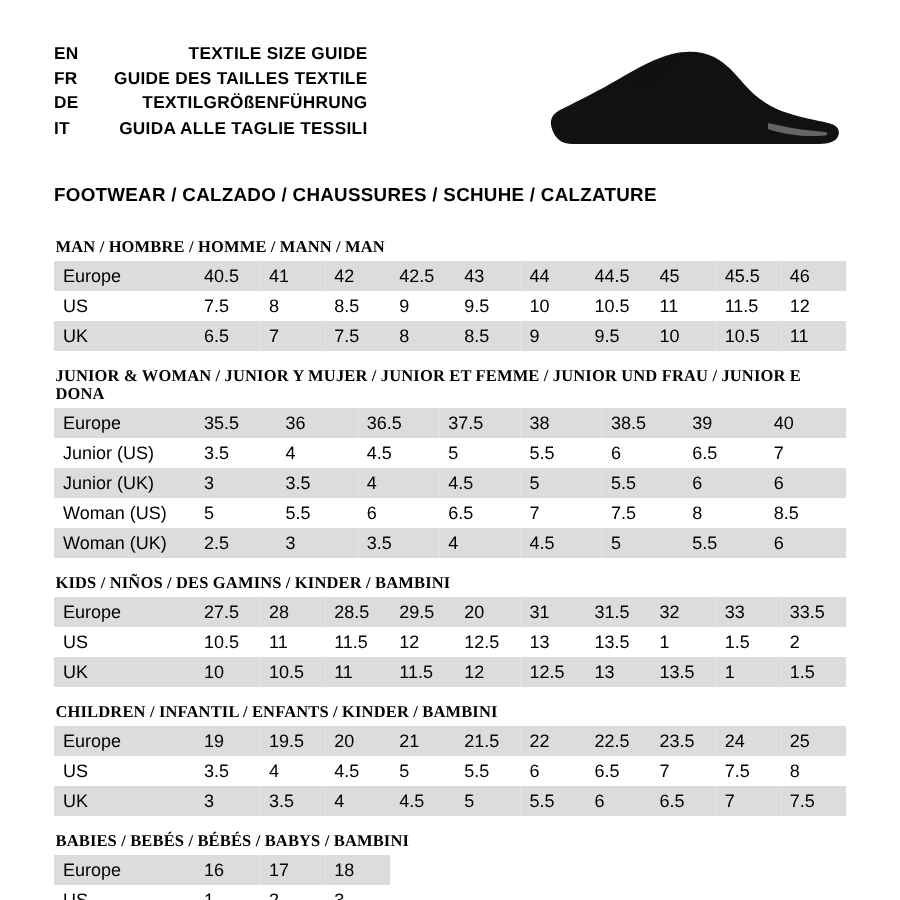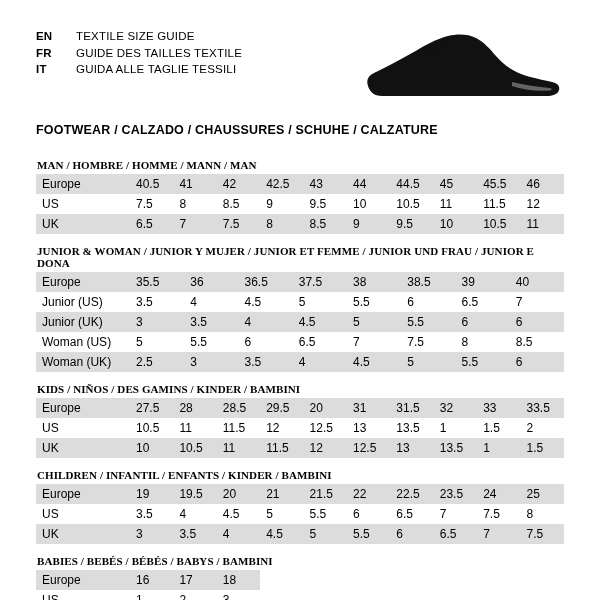--- a/index.html
+++ b/index.html
@@ -38,22 +38,23 @@
     padding: 0;
     vertical-align: top;
     white-space: nowrap;
   }
   .lang-code {
     width: 40px;
     font-weight: bold;
     letter-spacing: 0.2px;
   }
   .lang-title {
-    font-weight: normal;
+    font-weight: bold;
     letter-spacing: 0.2px;
+    text-align: right;
   }
   .shoe-wrap {
     position: absolute;
     top: 18px;
     right: 26px;
     width: 200px;
     height: 72px;
   }
   .shoe-wrap svg { display: block; }
 
@@ -111,20 +112,24 @@
       <tbody>
         <tr>
           <td class="lang-code">EN</td>
           <td class="lang-title">TEXTILE SIZE GUIDE</td>
         </tr>
         <tr>
           <td class="lang-code">FR</td>
           <td class="lang-title">GUIDE DES TAILLES TEXTILE</td>
         </tr>
         <tr>
+          <td class="lang-code">DE</td>
+          <td class="lang-title">TEXTILGRÖßENFÜHRUNG</td>
+        </tr>
+        <tr>
           <td class="lang-code">IT</td>
           <td class="lang-title">GUIDA ALLE TAGLIE TESSILI</td>
         </tr>
       </tbody>
     </table>
 
     <div class="shoe-wrap">
       <svg width="200" height="72" viewBox="0 0 200 72" xmlns="http://www.w3.org/2000/svg">
         <path fill="#111111" d="M6 56 C4 50 6 46 12 43 C26 36 38 30 50 23 C62 16 74 9 86 6 C96 3.5 106 4 114 8 C122 12 128 19 134 26 C141 34 149 40 159 44 C170 48 182 50 190 52 C196 53.5 198 56 197 60 C196 64 191 66 184 66 L20 66 C12 66 8 62 6 56 Z"></path>
         <path fill="#111111" d="M86 6 C78 13 70 20 62 26 L74 24 C80 18 86 12 92 7 Z" opacity="0.9"></path>

